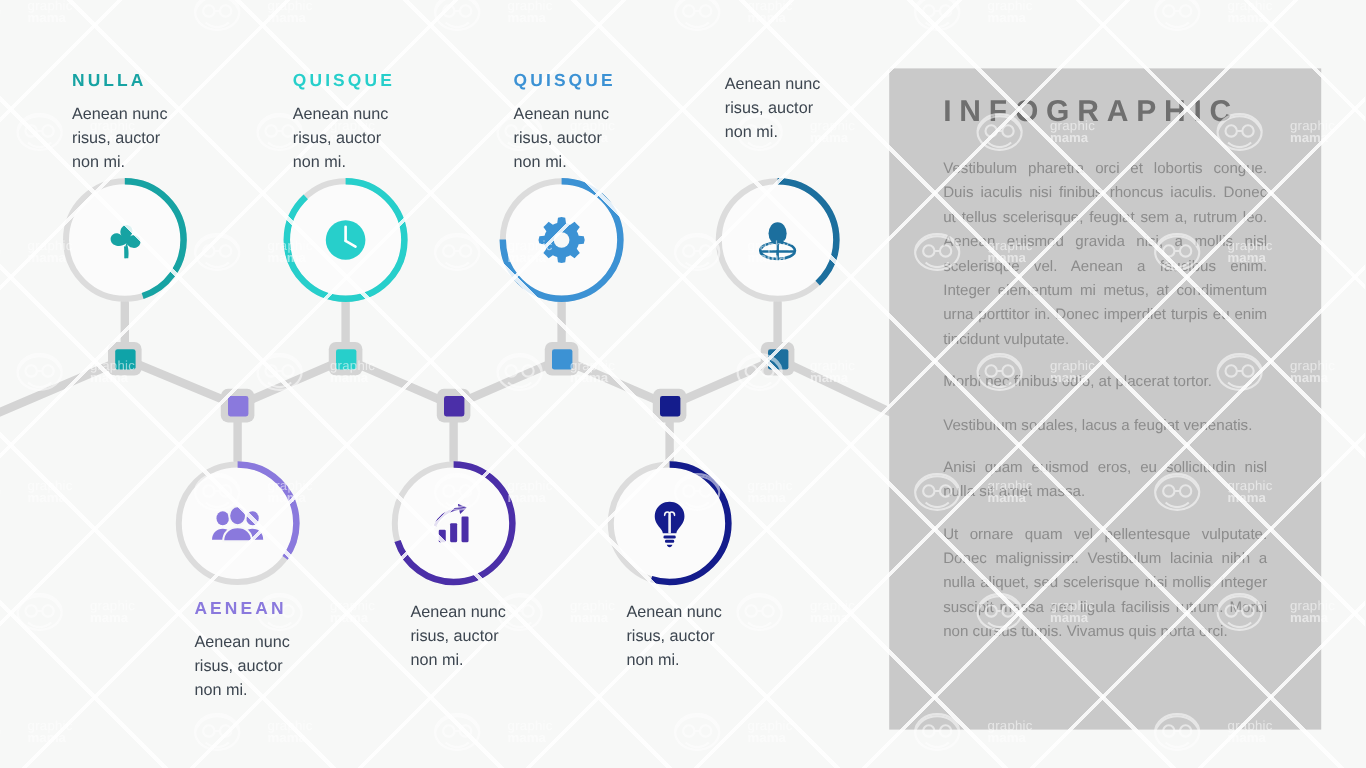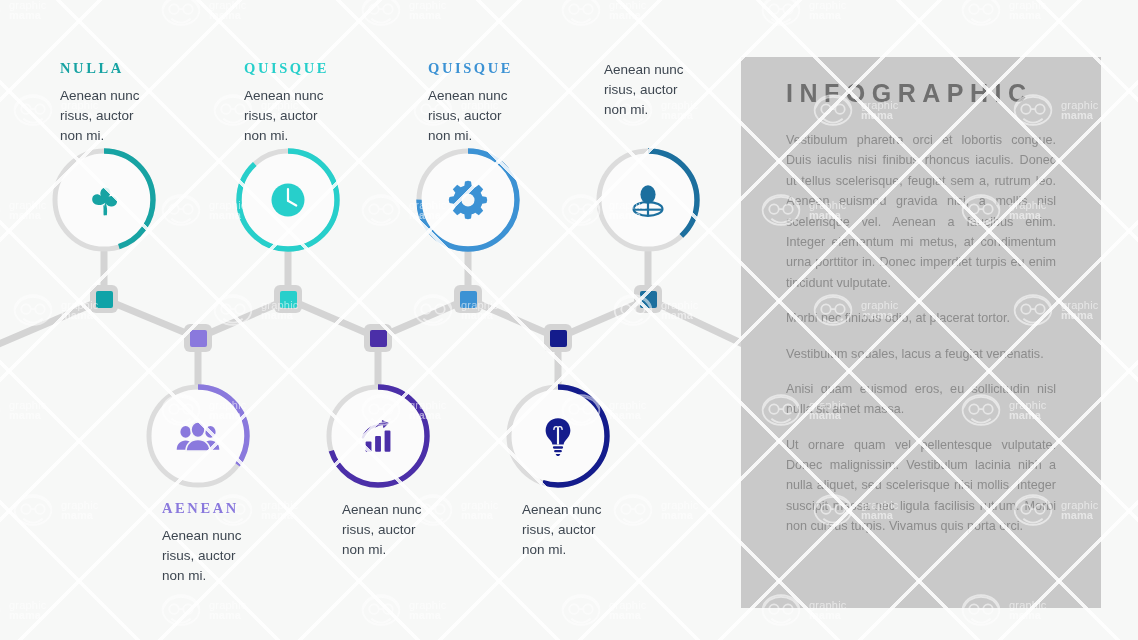--- a/index.html
+++ b/index.html
@@ -30,21 +30,21 @@
   .wm-tiles {
     position: absolute; inset: -40px;
     display: grid;
     grid-template-columns: repeat(6, 200px);
     grid-auto-rows: 100px;
     pointer-events: none;
     z-index: 7;
   }
   .wm-cell {
     position: relative;
-    display: flex; align-items: center; gap: 7px;
+    display: flex; align-items: center; gap: 21px;
     opacity: .55;
   }
   .wm-cell .face { flex: 0 0 auto; }
   .wm-txt { line-height: .92; color: #fff; }
   .wm-txt .t1 { font-size: 11px; letter-spacing: .2px; display: block; }
   .wm-txt .t2 { font-size: 11px; font-weight: bold; display: block; }
 
   
   #net { position: absolute; left: 0; top: 0; z-index: 2; }
 
@@ -67,21 +67,20 @@
   }
 
   
   .tblock { position: absolute; z-index: 8; width: 190px; }
   .tblock h3 {
     font-size: 14.5px;
     font-weight: bold;
     letter-spacing: 2.6px;
     margin-bottom: 9px;
     white-space: nowrap;
-    font-family: Liberation Serif, serif;
   }
   .tblock p {
     font-size: 13.5px;
     line-height: 1.47;
     color: #3d4650;
     white-space: pre-line;
   }
 
   
   #panel {

